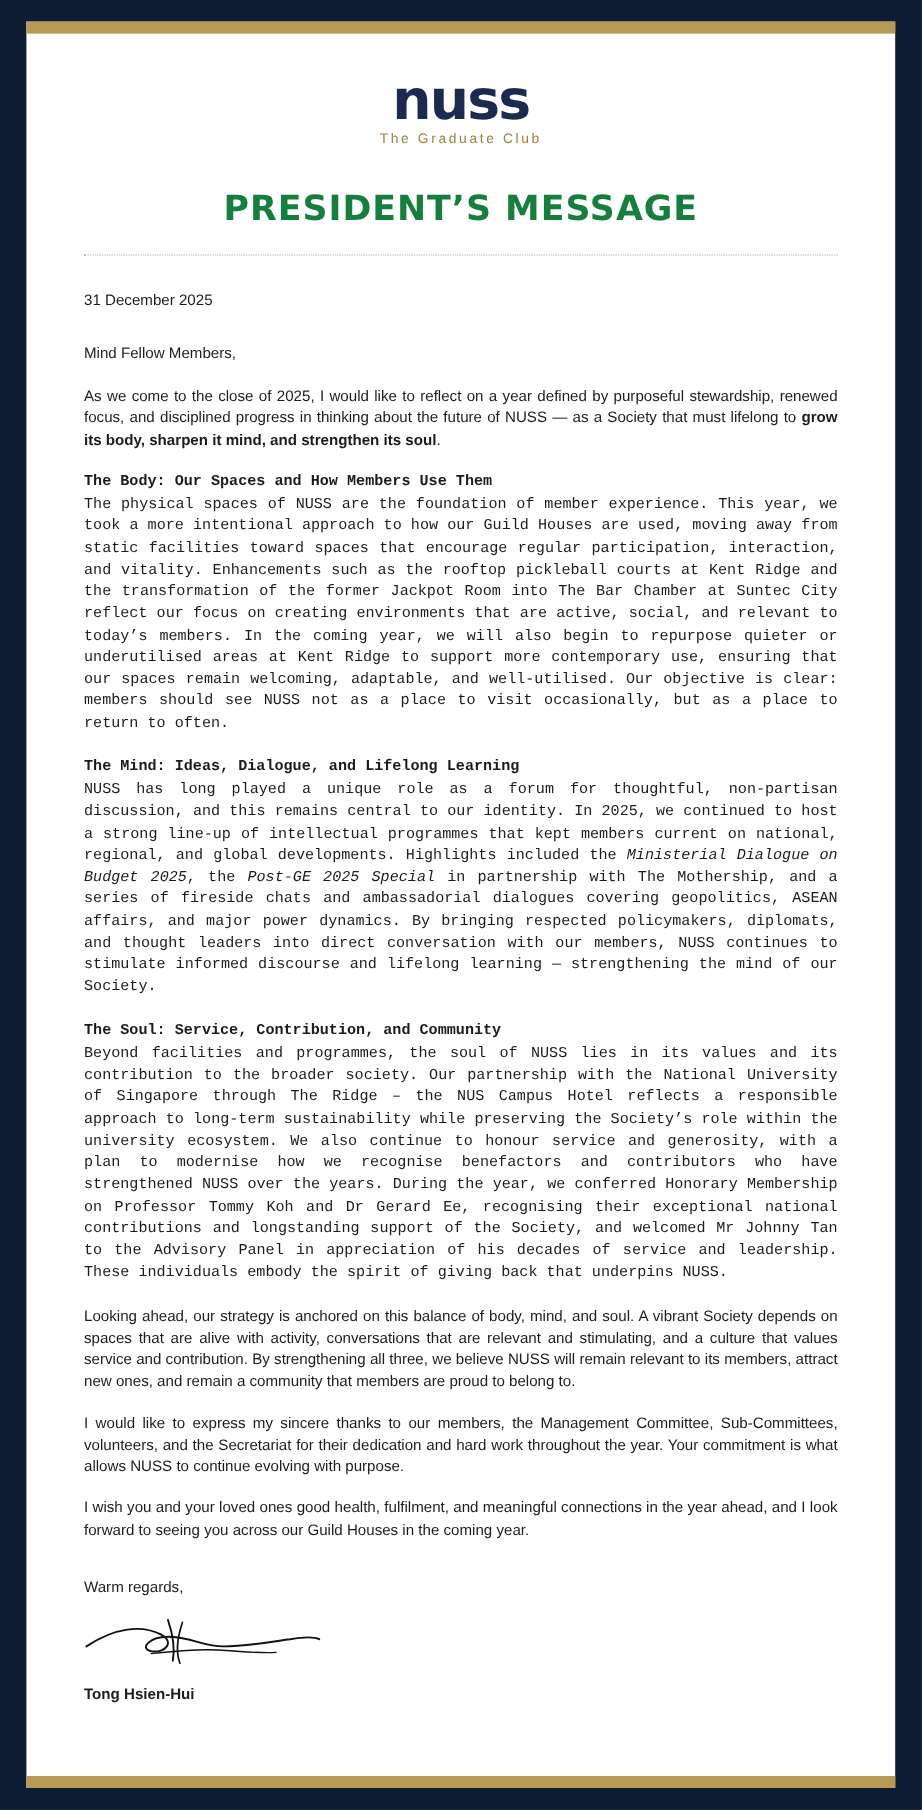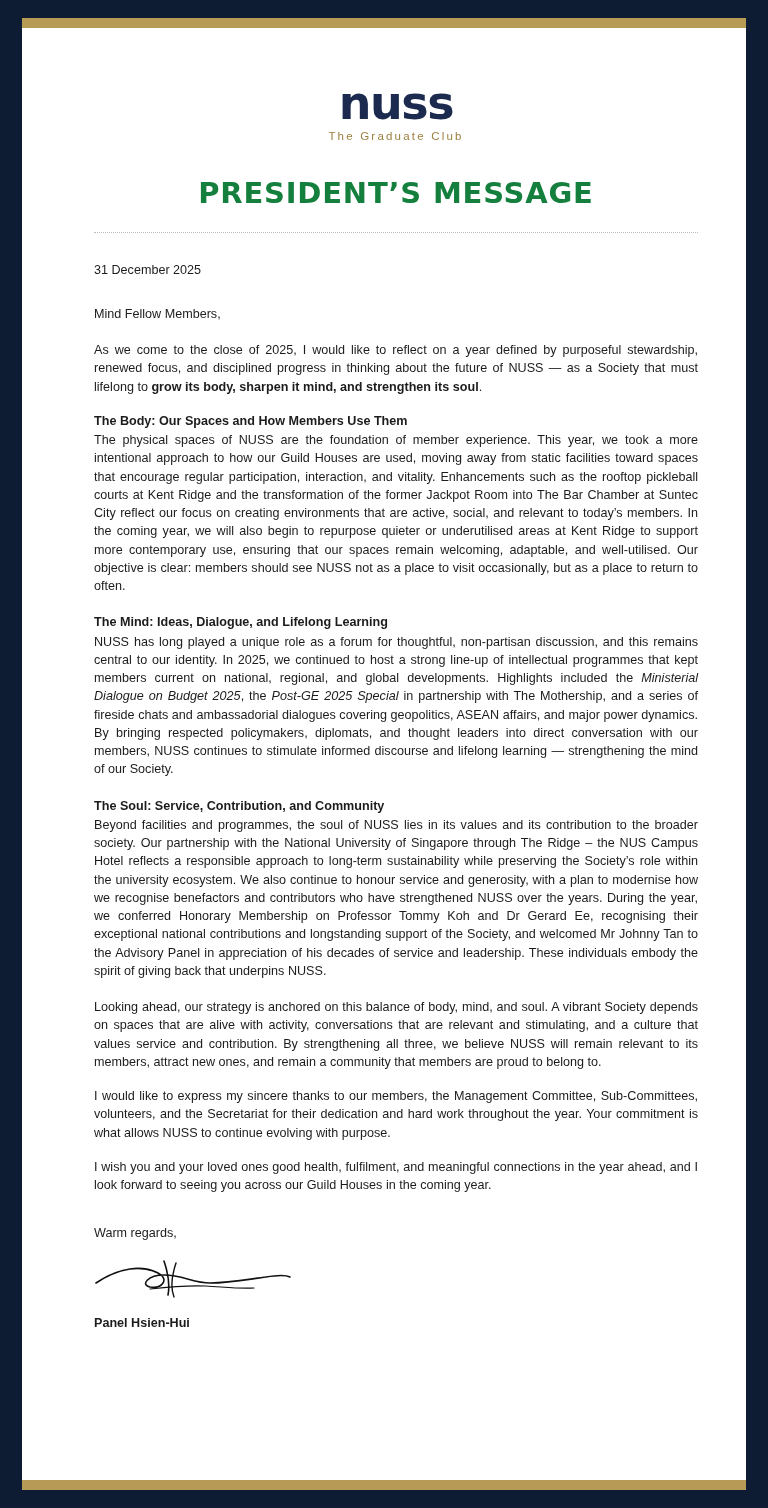--- a/index.html
+++ b/index.html
@@ -24,25 +24,24 @@
     position: relative;
     width: 724px;
     height: 1472px;
     background: #ffffff;
     border-top: 10px solid #b69a55;
     border-bottom: 10px solid #b69a55;
     display: flex;
     flex-direction: column;
   }
   .inner {
-    padding: 40px 48px 20px 48px;
+    padding: 20px 48px 20px 48px;
     flex: 1;
     display: flex;
     flex-direction: column;
-    margin-left: 24px;
   }
 
   
   .logo-wrap {
     text-align: center;
     margin-top: 14px;
   }
   .logo-mark {
     font-size: 46px;
     line-height: 0.95;
@@ -92,20 +91,21 @@
   p.para {
     margin: 0 0 16px 0;
     text-align: justify;
   }
   .section-head {
     font-weight: bold;
     margin: 0 0 1px 0;
   }
   .section-block {
     margin-bottom: 18px;
+    font-family: Liberation Mono, monospace;
   }
   b, strong { font-weight: bold; }
   i, em { font-style: italic; }
 
   .signoff {
     margin-top: 30px;
   }
   .sig-img {
     margin: 10px 0 4px -4px;
     height: 52px;
@@ -166,20 +166,20 @@
         <div class="signoff">
           <div>Warm regards,</div>
 
           <svg class="sig-img" viewBox="0 0 230 52">
             <path d="M6 30 C30 14, 52 12, 68 20 C80 26, 72 36, 60 34 C50 32, 58 22, 74 22 C92 22, 104 30, 120 30 C140 30, 160 26, 176 24 C188 22, 196 22, 200 24" fill="none" stroke="#111" stroke-width="1.6" stroke-linecap="round"></path>
             <path d="M60 36 C78 34, 96 32, 116 33 C134 34, 150 36, 164 35" fill="none" stroke="#111" stroke-width="1.2" stroke-linecap="round"></path>
             <path d="M74 8 C78 20, 80 32, 78 42" fill="none" stroke="#111" stroke-width="1.6" stroke-linecap="round"></path>
             <path d="M86 10 C82 22, 80 34, 84 44" fill="none" stroke="#111" stroke-width="1.4" stroke-linecap="round"></path>
           </svg>
 
-          <div class="sig-name">Panel Hsien-Hui</div>
+          <div class="sig-name">Tong Hsien-Hui</div>
         </div>
 
       </div>
       <div class="spacer"></div>
     </div>
   </div>
 </div>
 
 </body></html>

